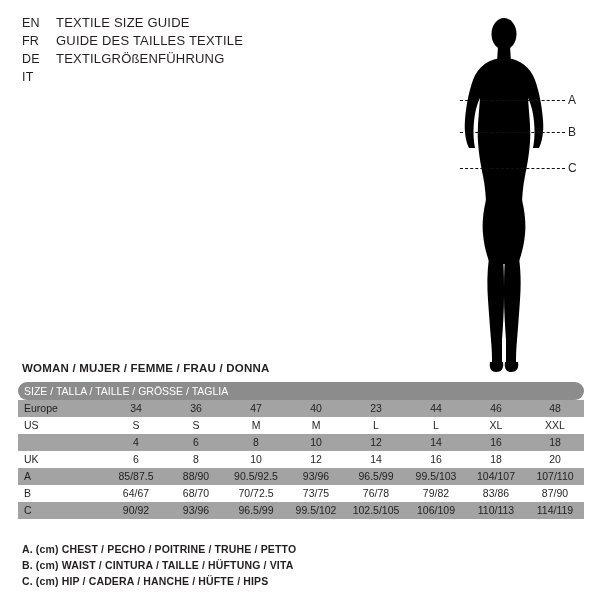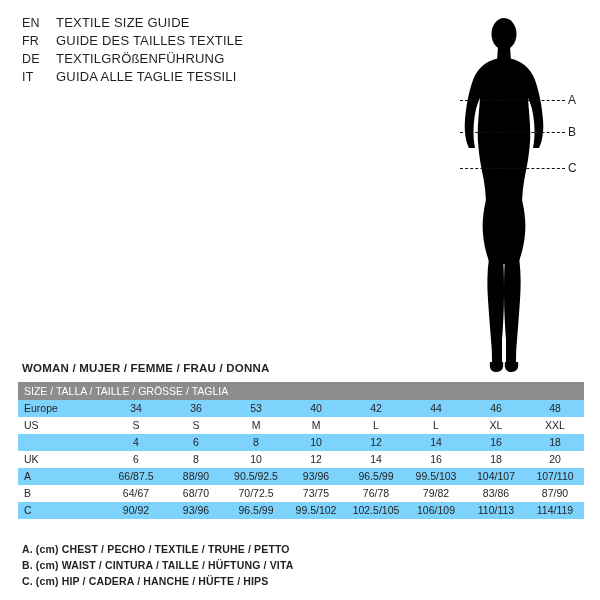--- a/index.html
+++ b/index.html
@@ -102,22 +102,23 @@
     text-align: left;
     padding-left: 6px;
   }
   .row-head-band td {
     background: #8c8c8c;
     color: #ffffff;
     font-size: 10.5px;
     font-weight: normal;
     height: 18px;
     line-height: 18px;
-  }
-  .row-shade td { background: #7dd3fc; }
+    border-radius: 9px;
+  }
+  .row-shade td { background: #a3a3a3; }
   .row-plain td { background: #ffffff; }
 
   
   .footnotes {
     position: absolute;
     left: 22px;
     top: 541px;
     width: 520px;
   }
   .footnote {
@@ -142,21 +143,20 @@
     <div class="title-row">
       <span class="title-lang">FR</span>
       <span class="title-text">GUIDE DES TAILLES TEXTILE</span>
     </div>
     <div class="title-row">
       <span class="title-lang">DE</span>
       <span class="title-text">TEXTILGRÖßENFÜHRUNG</span>
     </div>
     <div class="title-row">
       <span class="title-lang">IT</span>
-      <span class="title-text">GUIDA ALLE TAGLIE TESSILI</span>
     </div>
   </div>
 
   <div class="figure-wrap">
     <svg class="figure-svg" width="170" height="370" viewBox="0 0 170 370">
       <g fill="#000000">
 
         <ellipse cx="84" cy="24" rx="12.5" ry="16"></ellipse>
 
         <path d="M78,36 L90,36 L91,52 L77,52 Z"></path>
@@ -238,23 +238,23 @@
     </colgroup>
     <tbody>
       <tr class="row-head-band">
         <td class="rowhead" colspan="9">SIZE / TALLA / TAILLE / GRÖSSE / TAGLIA</td>
       </tr>
 
       <tr class="row-shade">
         <td class="rowhead">Europe</td>
         <td>34</td>
         <td>36</td>
-        <td>53</td>
+        <td>47</td>
         <td>40</td>
-        <td>42</td>
+        <td>23</td>
         <td>44</td>
         <td>46</td>
         <td>48</td>
       </tr>
 
       <tr class="row-plain">
         <td class="rowhead">US</td>
         <td>S</td>
         <td>S</td>
         <td>M</td>
@@ -284,21 +284,21 @@
         <td>10</td>
         <td>12</td>
         <td>14</td>
         <td>16</td>
         <td>18</td>
         <td>20</td>
       </tr>
 
       <tr class="row-shade">
         <td class="rowhead">A</td>
-        <td>66/87.5</td>
+        <td>85/87.5</td>
         <td>88/90</td>
         <td>90.5/92.5</td>
         <td>93/96</td>
         <td>96.5/99</td>
         <td>99.5/103</td>
         <td>104/107</td>
         <td>107/110</td>
       </tr>
 
       <tr class="row-plain">
@@ -321,18 +321,18 @@
         <td>99.5/102</td>
         <td>102.5/105</td>
         <td>106/109</td>
         <td>110/113</td>
         <td>114/119</td>
       </tr>
     </tbody>
   </table>
 
   <div class="footnotes">
-    <div class="footnote">A. (cm) CHEST / PECHO / TEXTILE / TRUHE / PETTO</div>
+    <div class="footnote">A. (cm) CHEST / PECHO / POITRINE / TRUHE / PETTO</div>
     <div class="footnote">B. (cm) WAIST / CINTURA / TAILLE / HÜFTUNG / VITA</div>
     <div class="footnote">C. (cm) HIP / CADERA / HANCHE / HÜFTE / HIPS</div>
   </div>
 
 </div>
 
 </body></html>

